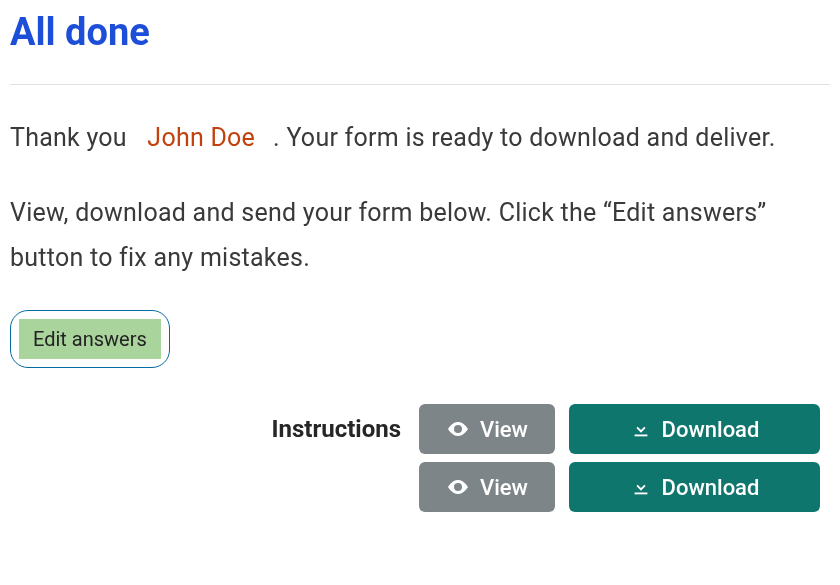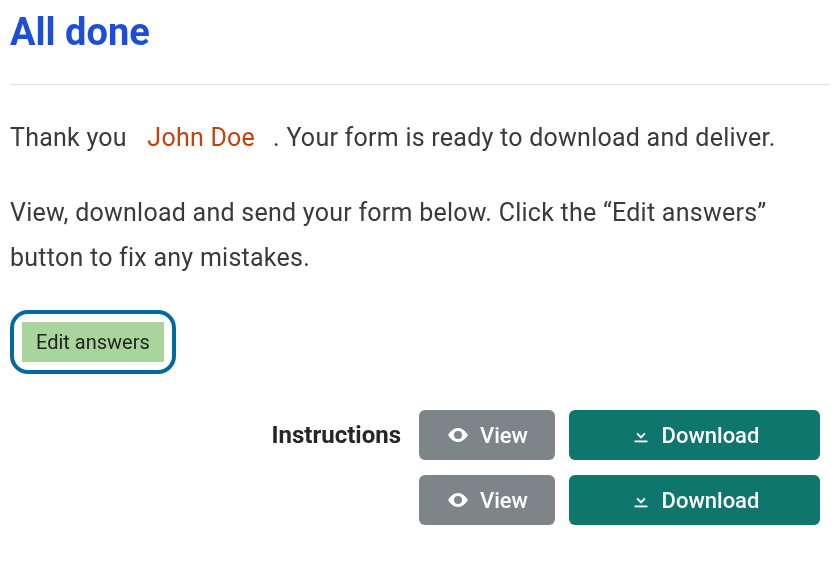--- a/index.html
+++ b/index.html
@@ -27,39 +27,39 @@
     }
     .username {
       font-weight: 400;
       color: #c2410c;
       padding-left: 14px;
       padding-right: 18px;
       letter-spacing: 0.01em;
     }
     .edit-wrap {
       display: inline-block;
-      border: 4px solid #0369a1;
+      border: 1px solid #0369a1;
       border-radius: 18px;
       padding: 8px;
       margin-bottom: 36px;
     }
     .edit-btn {
       display: inline-block;
       background: #a9d49c;
       color: #232323;
       font-size: 20px;
       padding: 8px 14px;
       border: none;
       cursor: pointer;
       font-family: inherit;
     }
     .rows {
       display: flex;
       flex-direction: column;
-      gap: 15px;
+      gap: 8px;
       padding-right: 10px;
     }
     .row {
       display: flex;
       align-items: center;
       justify-content: flex-end;
       gap: 14px;
     }
     .row-label {
       font-size: 24px;

